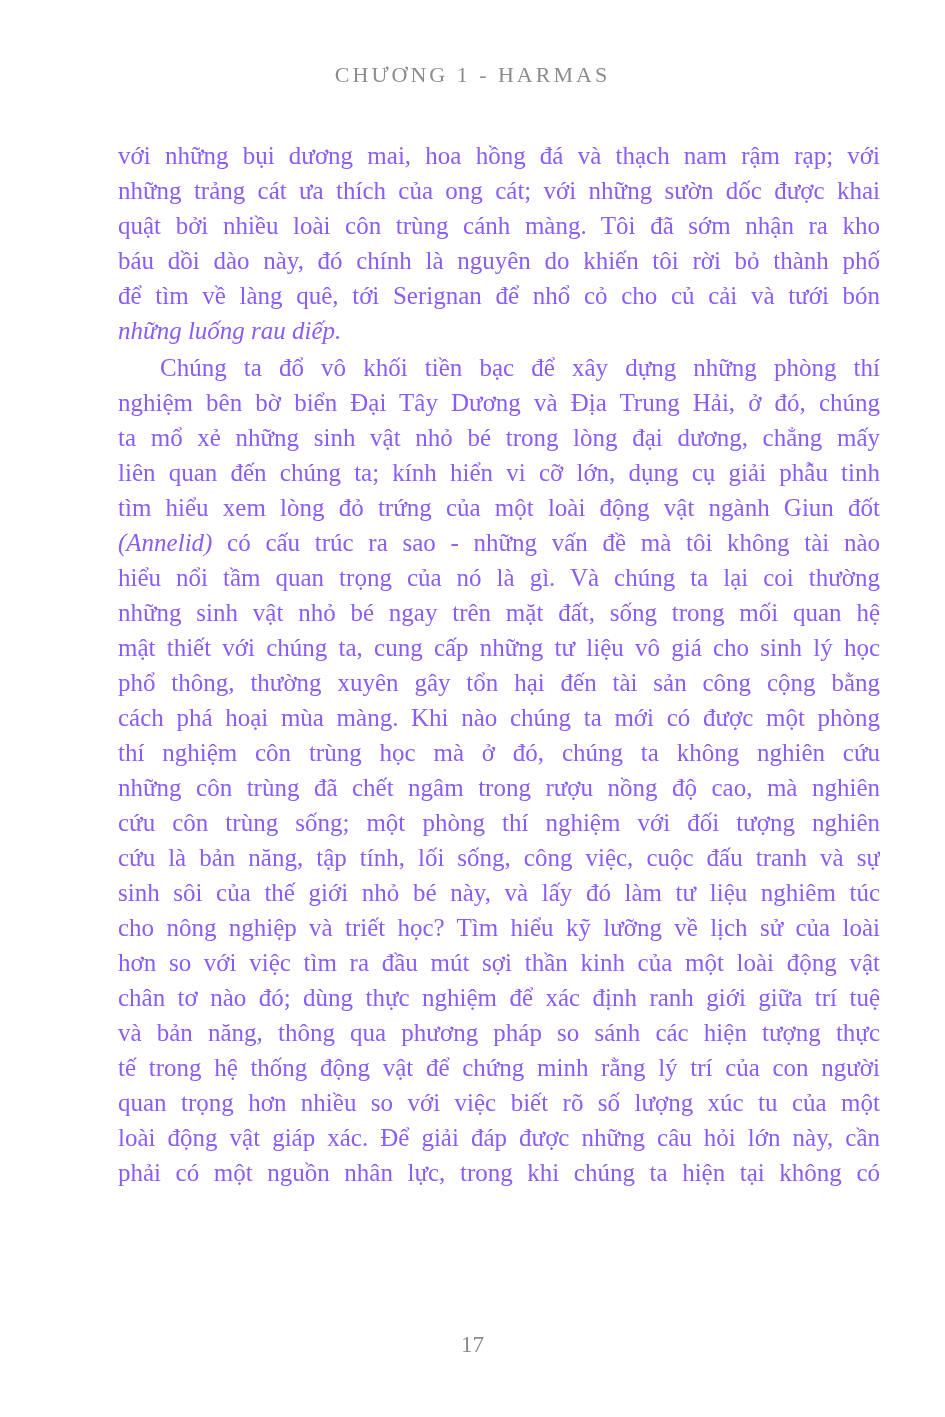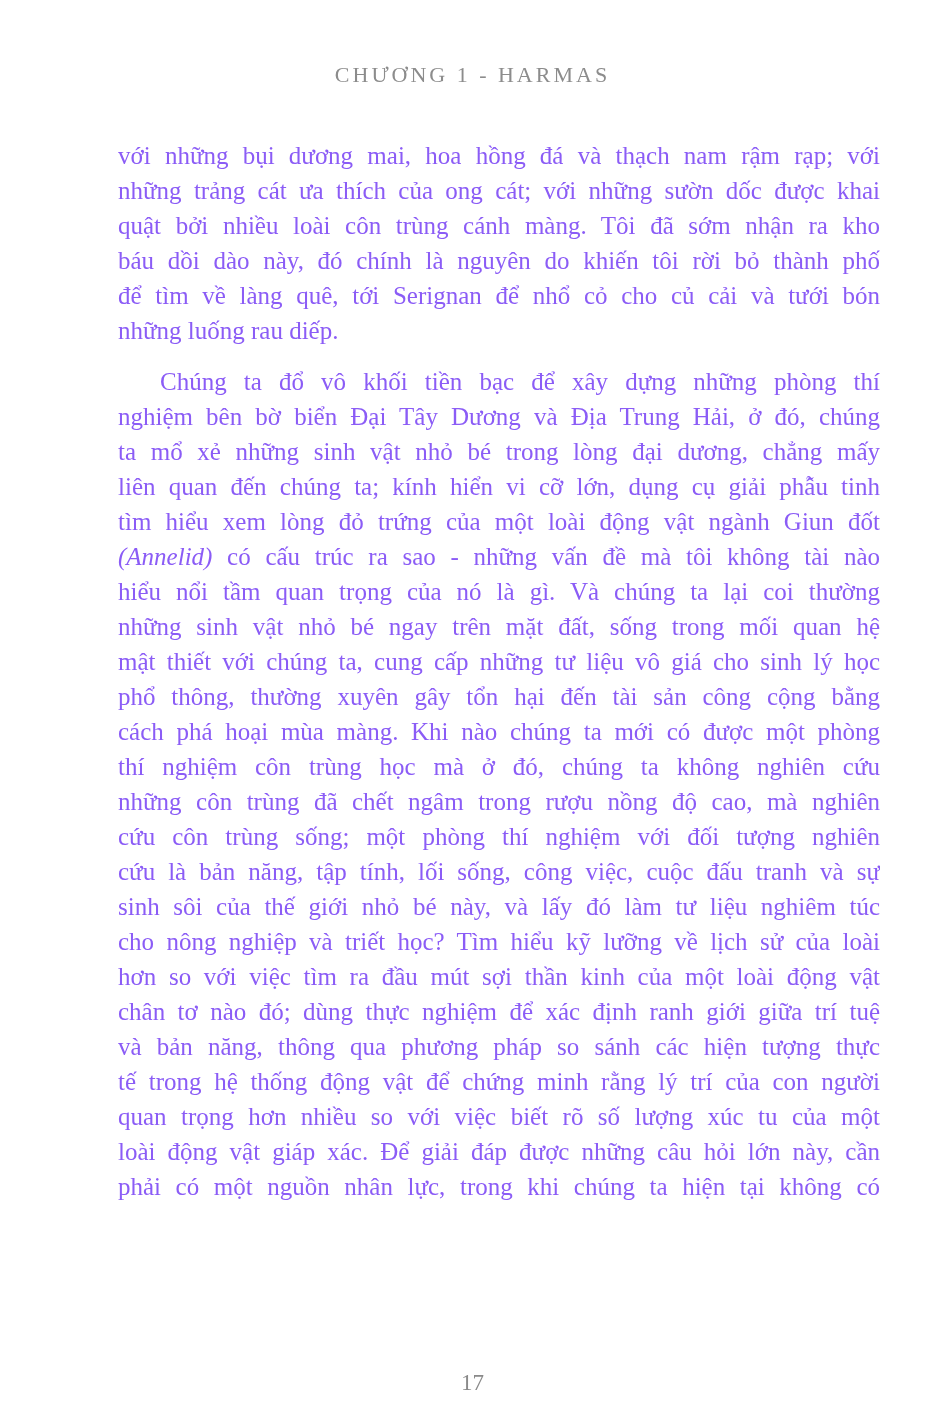--- a/index.html
+++ b/index.html
@@ -25,42 +25,41 @@
   }
   .text-block {
     position: absolute;
     top: 138px;
     left: 118px;
     width: 762px;
     color: #8b5cf6;
     font-size: 25px;
   }
   .para { margin: 0; }
-  .para + .para { margin-top: 16px; }
+  .para + .para { margin-top: 2px; }
   .line {
     line-height: 35px;
     height: 35px;
     overflow: hidden;
     text-align: justify;
     text-align-last: justify;
     text-justify: inter-word;
     white-space: normal;
   }
-  .line.align-left { text-align-last: left; }
+  .line.align-left { text-align-last: left; font-style: italic; }
   .line.indent { text-indent: 42px; }
   .italic { font-style: italic; }
   .page-number {
     position: absolute;
     top: 1332px;
     left: 0;
     width: 100%;
     text-align: center;
     font-size: 23px;
     color: #8a8a8a;
-    margin-top: 38px;
   }
 </style>
 </head>
 <body>
 
 <div class="page">
   <div class="chapter-header">CHƯƠNG 1 - HARMAS</div>
 
   <div class="text-block">
       <div class="para">

